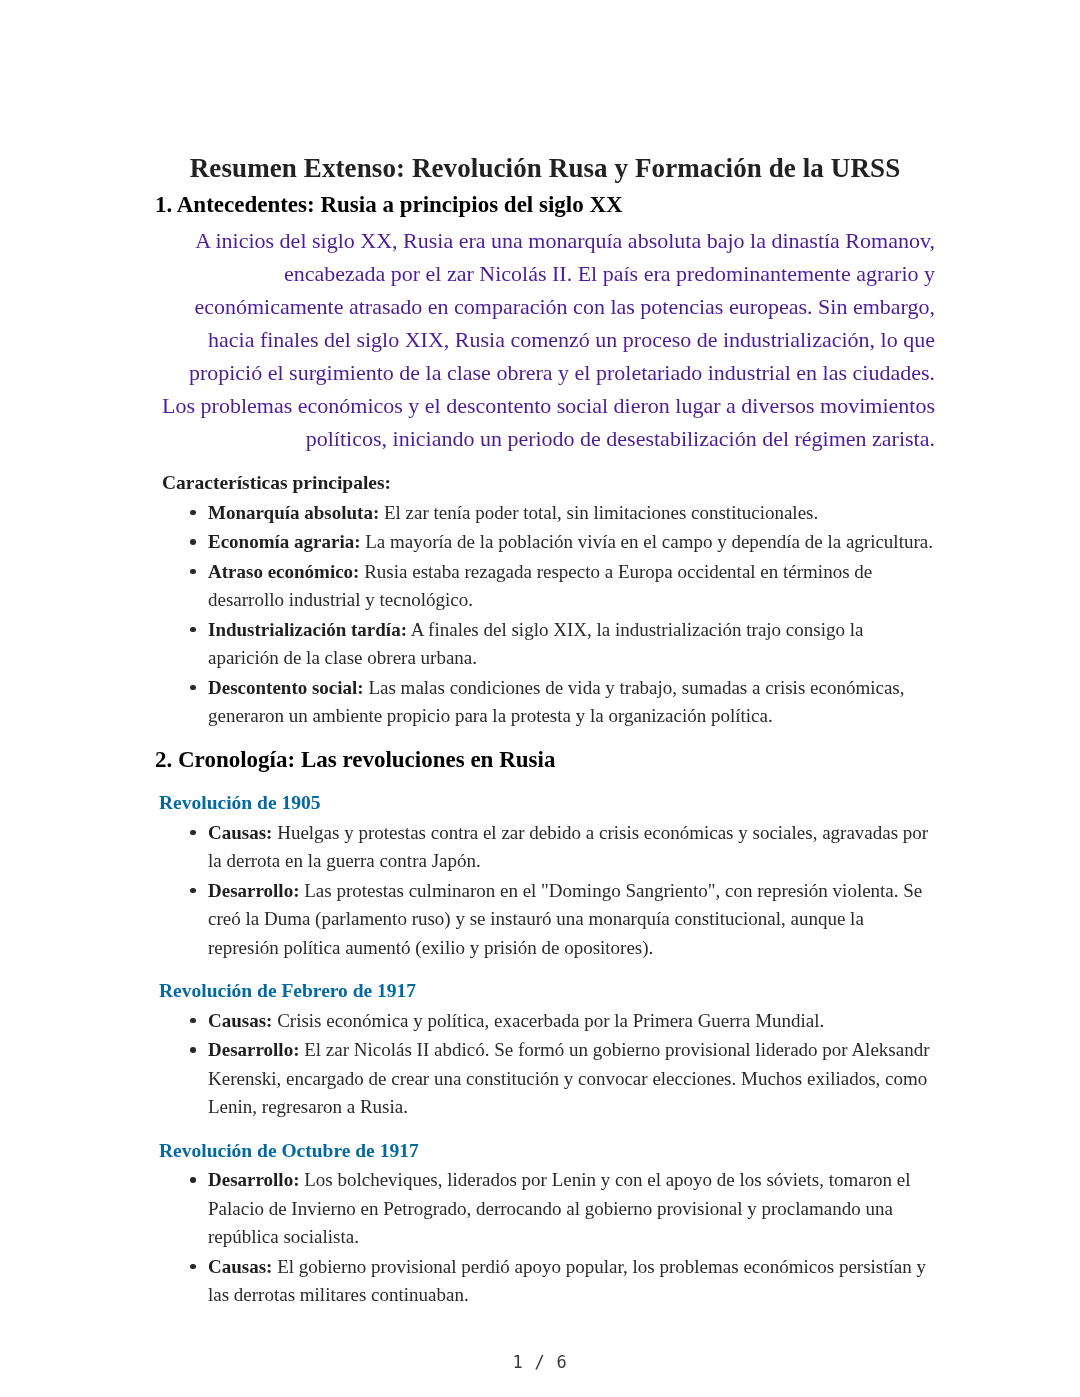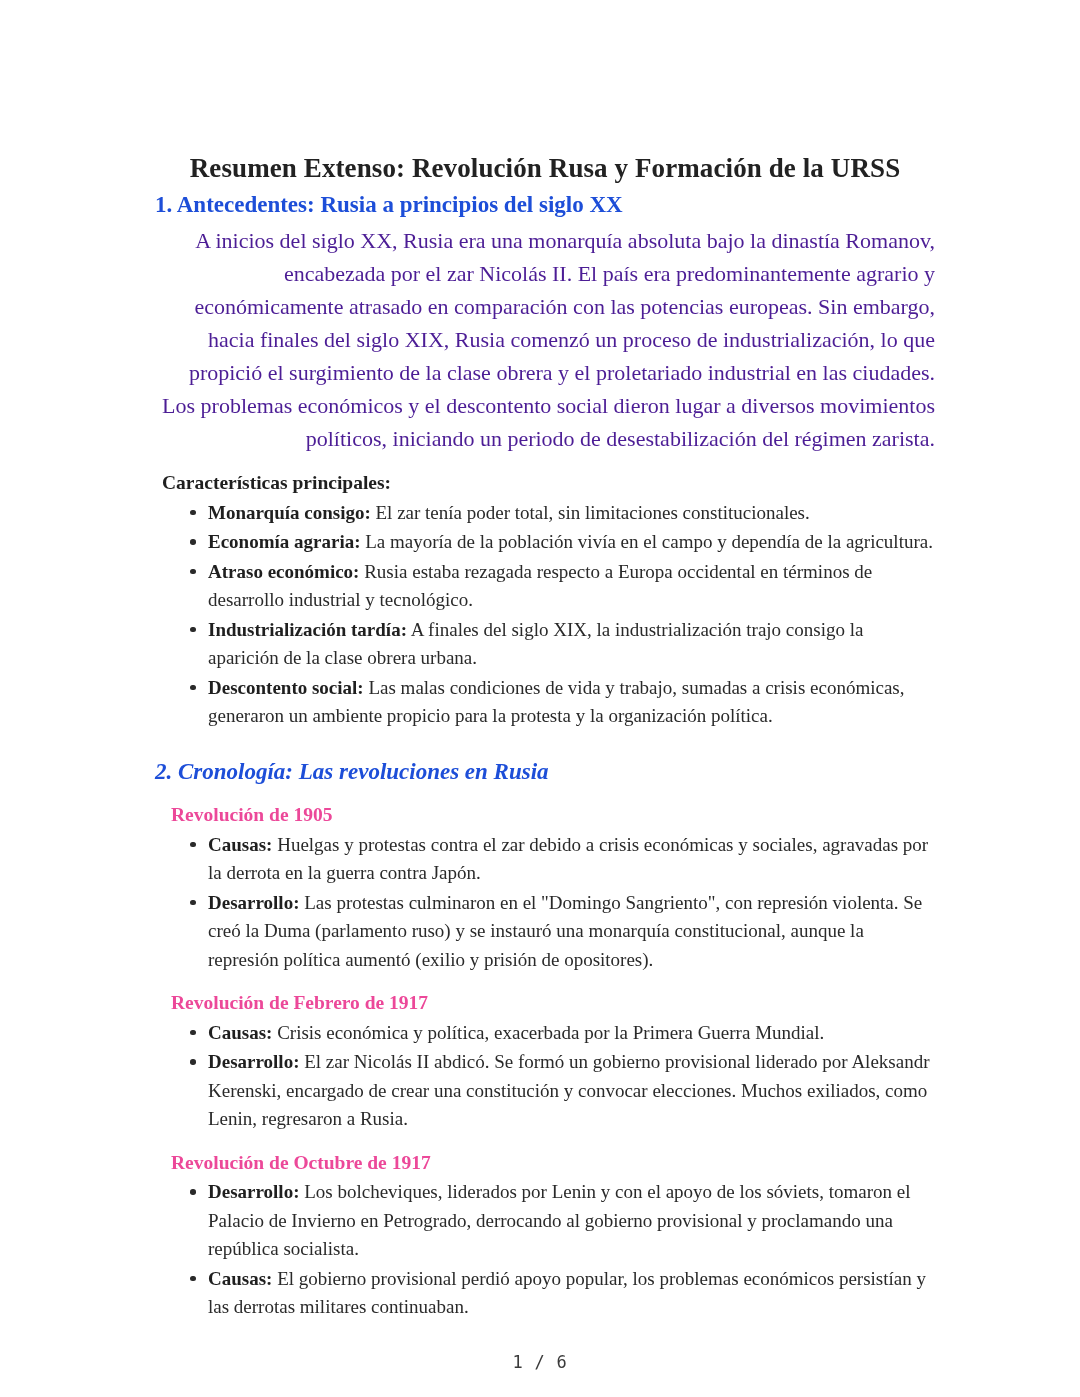--- a/index.html
+++ b/index.html
@@ -36,34 +36,33 @@
     letter-spacing: 0.1px;
     color: #222222;
   }
 
   
   .section-heading {
     font-size: 23px;
     font-weight: bold;
     line-height: 1.3;
     margin: 6px 0 4px 0;
-    color: #1d4ed8;
+    color: #000000;
   }
   .section-heading.spaced-top {
-    margin-top: 26px;
-    font-style: italic;
+    margin-top: 14px;
   }
 
   
   .sub-heading {
     font-size: 19.5px;
     font-weight: bold;
     line-height: 1.3;
-    margin: 16px 0 3px 16px;
-    color: #ec4899;
+    margin: 16px 0 3px 4px;
+    color: #0369a1;
   }
 
   
   .para {
     font-size: 22px;
     line-height: 1.5;
     margin: 0 0 6px 0;
     text-align: right;
     color: #4c1d95;
   }
@@ -127,21 +126,21 @@
 
     <h1 class="doc-title">Resumen Extenso: Revolución Rusa y Formación de la URSS</h1>
 
     <h2 class="section-heading">1. Antecedentes: Rusia a principios del siglo XX</h2>
 
     <p class="para">A inicios del siglo XX, Rusia era una monarquía absoluta bajo la dinastía Romanov, encabezada por el zar Nicolás II. El país era predominantemente agrario y económicamente atrasado en comparación con las potencias europeas. Sin embargo, hacia finales del siglo XIX, Rusia comenzó un proceso de industrialización, lo que propició el surgimiento de la clase obrera y el proletariado industrial en las ciudades. Los problemas económicos y el descontento social dieron lugar a diversos movimientos políticos, iniciando un periodo de desestabilización del régimen zarista.</p>
 
     <div class="list-intro">Características principales:</div>
 
     <ul class="bullets">
-      <li><span class="term">Monarquía consigo:</span><span> El zar tenía poder total, sin limitaciones constitucionales.</span></li>
+      <li><span class="term">Monarquía absoluta:</span><span> El zar tenía poder total, sin limitaciones constitucionales.</span></li>
       <li><span class="term">Economía agraria:</span><span> La mayoría de la población vivía en el campo y dependía de la agricultura.</span></li>
       <li><span class="term">Atraso económico:</span><span> Rusia estaba rezagada respecto a Europa occidental en términos de desarrollo industrial y tecnológico.</span></li>
       <li><span class="term">Industrialización tardía:</span><span> A finales del siglo XIX, la industrialización trajo consigo la aparición de la clase obrera urbana.</span></li>
       <li><span class="term">Descontento social:</span><span> Las malas condiciones de vida y trabajo, sumadas a crisis económicas, generaron un ambiente propicio para la protesta y la organización política.</span></li>
     </ul>
 
     <h2 class="section-heading spaced-top">2. Cronología: Las revoluciones en Rusia</h2>
 
     <h3 class="sub-heading">Revolución de 1905</h3>
     <ul class="bullets">

